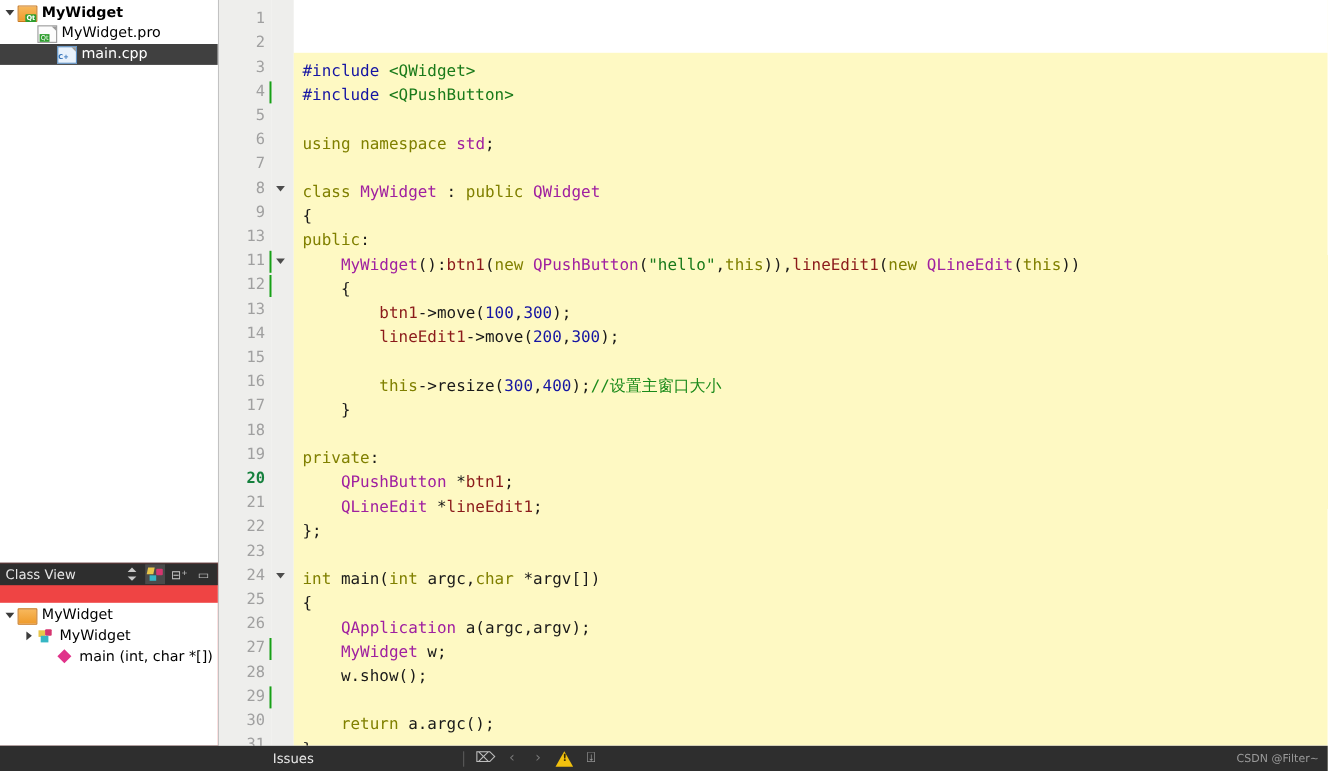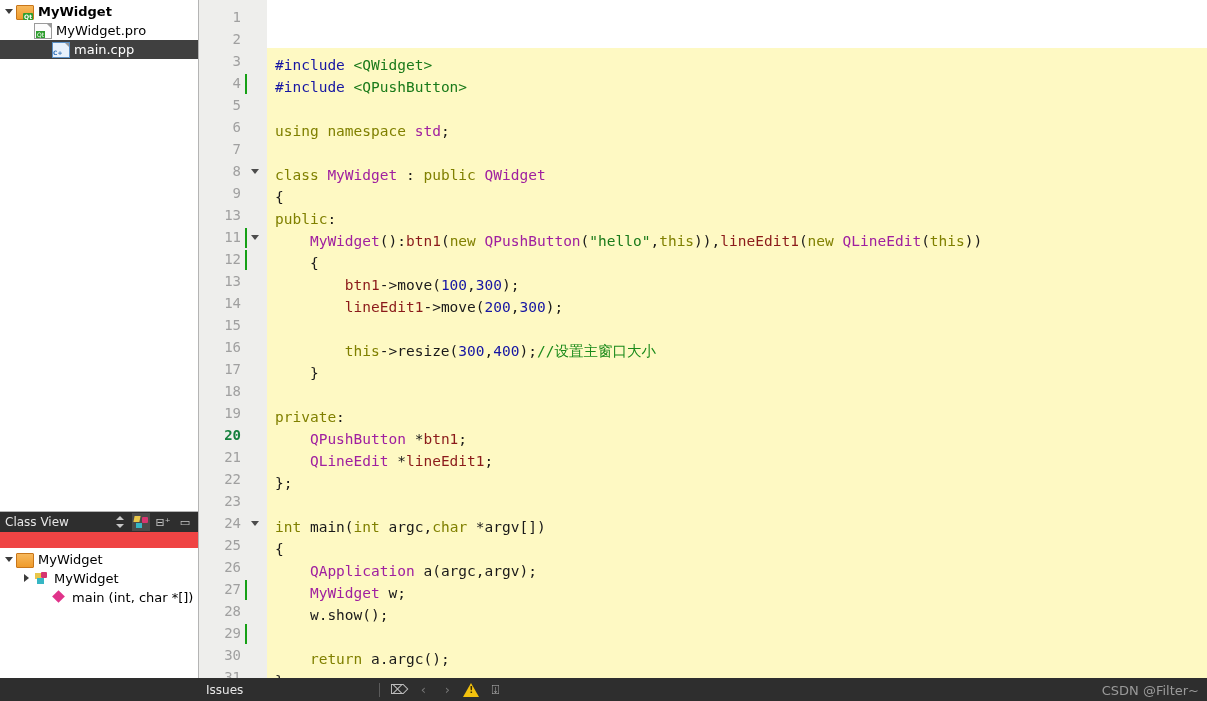--- a/index.html
+++ b/index.html
@@ -157,39 +157,39 @@
   .k-num{color:#1515a3;}           
   .k-cmt{color:#1a8a1a;}           
   .k-pun{color:#1a1a1a;}
 
   
   .bottom-bar{
     height:23px;min-height:23px;background:#2e2e2e;color:#e8e8e8;
     display:flex;align-items:center;font-size:12px;position:relative;
   }
   .bb-left{width:198px;min-width:198px;height:23px;background:#2e2e2e;}
-  .bb-issues{padding-left:8px;white-space:nowrap;}
+  .bb-issues{padding-left:8px;white-space:nowrap;margin-left:42px;}
   .bb-tools{display:flex;align-items:center;gap:2px;margin-left:130px;}
   .bb-sep{width:1px;height:14px;background:#5a5a5a;margin:0 6px;}
   .bb-btn{
     width:22px;height:20px;display:flex;align-items:center;justify-content:center;
     color:#bdbdbd;font-size:13px;position:relative;
   }
   .bb-btn.dim{color:#787878;}
   .warn-tri{
     width:0;height:0;border-left:8px solid transparent;border-right:8px solid transparent;
     border-bottom:14px solid #f2c10e;position:relative;
   }
   .warn-tri::after{
     content:"!";position:absolute;left:-2px;top:3px;font-size:9px;line-height:9px;
     color:#3a2c00;font-weight:bold;font-family:"DejaVu Sans",sans-serif;
   }
   .watermark{
     position:absolute;right:8px;top:50%;transform:translateY(-50%);
-    color:#9a9a9a;font-size:13px;white-space:nowrap;
+    color:#9a9a9a;font-size:10px;white-space:nowrap;
   }
   .cv-sync{
     width:14px;height:12px;position:relative;
   }
   .cv-sync i{position:absolute;display:block;}
   .cv-sync .a{left:0;top:0;width:6px;height:6px;background:#e8c64a;transform:skewX(-12deg);}
   .cv-sync .b{right:0;top:1px;width:6px;height:6px;background:#d6356f;border-radius:1px;}
   .cv-sync .c{left:2px;bottom:0;width:6px;height:5px;background:#36b6c4;}
 </style>
 </head>

